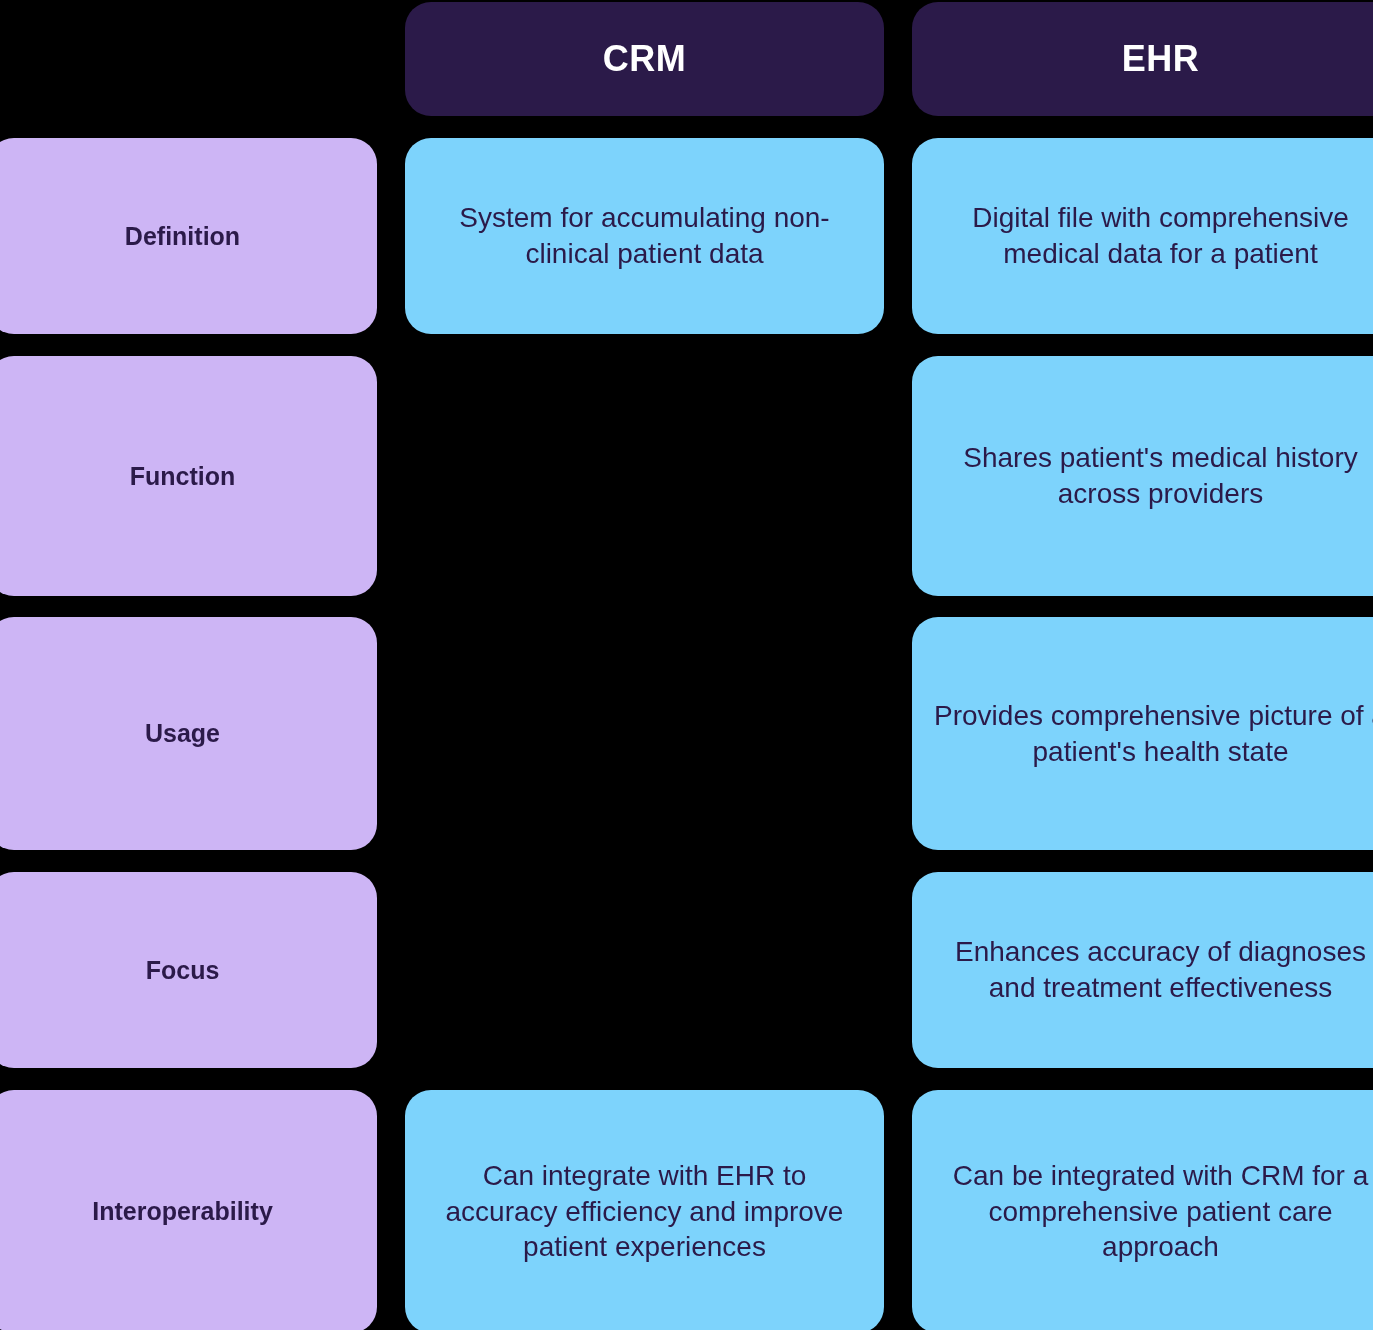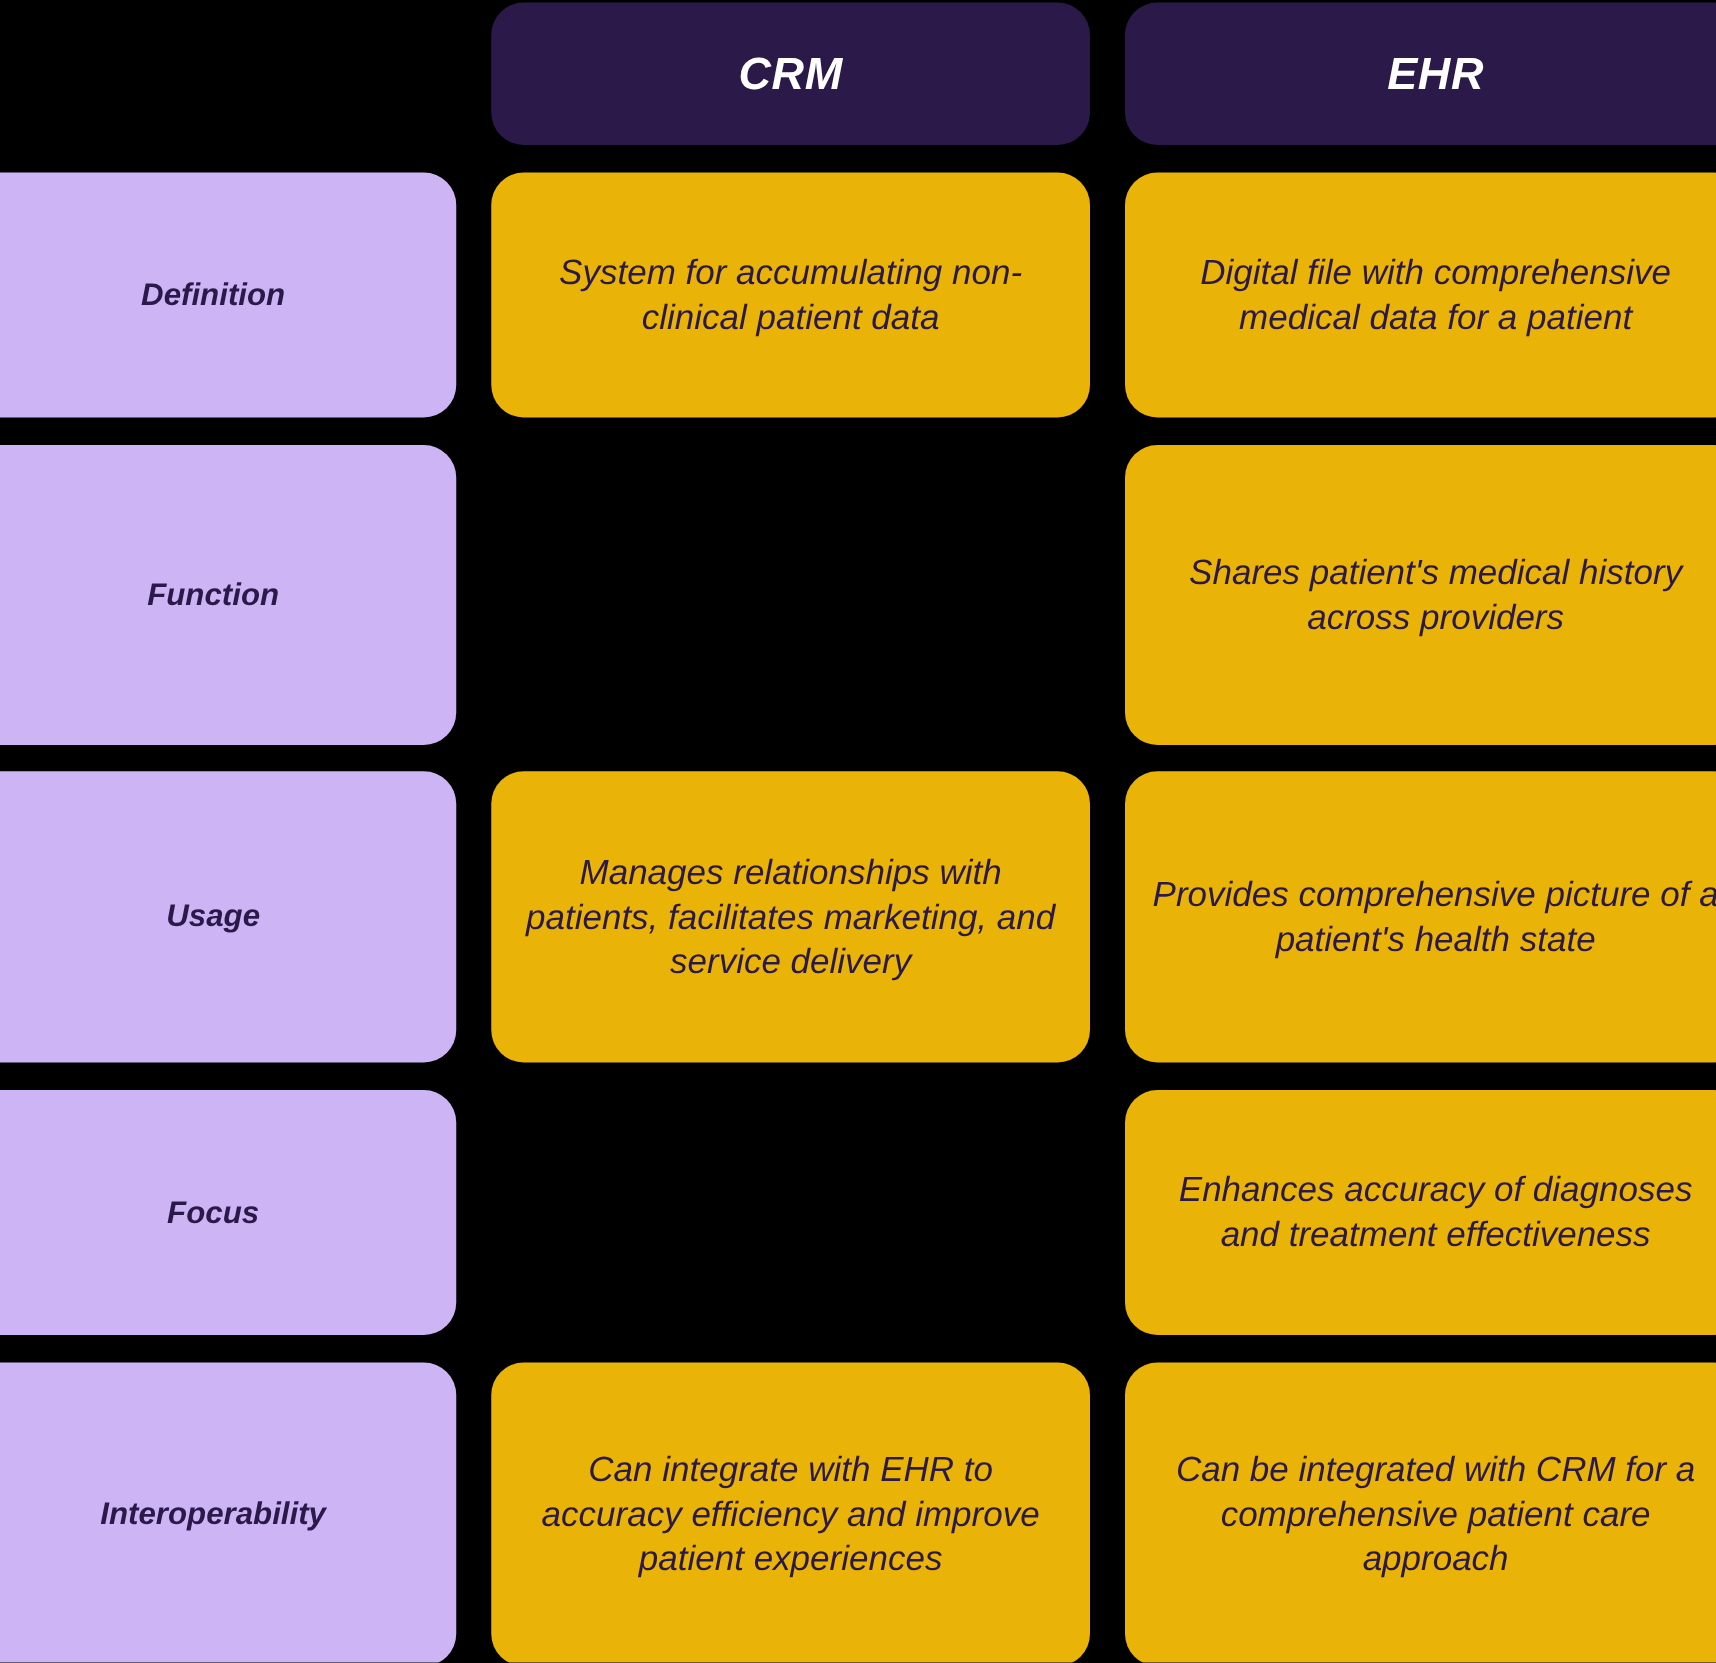--- a/index.html
+++ b/index.html
@@ -11,25 +11,24 @@
     overflow: hidden;
   }
 
   body {
     font-family: "Liberation Sans", sans-serif;
     position: relative;
   }
 
   .table-wrap {
     position: absolute;
-    left: 0;
+    left: 12px;
     top: 0;
     width: 1256px;
     height: 1330px;
-    font-style: italic;
   }
 
   .cell {
     position: absolute;
     border-radius: 26px;
     display: flex;
     align-items: center;
     justify-content: center;
     text-align: center;
     padding: 10px 18px;
@@ -48,21 +47,21 @@
   
   .cell.rowlabel {
     background: #CDB5F5;
     color: #2B1A49;
     font-size: 25px;
     font-weight: 700;
   }
 
   
   .cell.content {
-    background: #eab308;
+    background: #7dd3fc;
     color: #2B1A49;
     font-size: 28px;
     font-weight: 400;
     line-height: 1.28;
   }
 
   .cell.content .txt,
   .cell.rowlabel .txt,
   .cell.header .txt {
     display: block;
@@ -111,23 +110,20 @@
   <div class="cell rowlabel c0 r1">
     <span class="txt">Function</span>
   </div>
   <div class="cell content c2 r1">
     <span class="txt">Shares patient's medical history across providers</span>
   </div>
 
   <div class="cell rowlabel c0 r2">
     <span class="txt">Usage</span>
   </div>
-  <div class="cell content c1 r2">
-    <span class="txt">Manages relationships with patients, facilitates marketing, and service delivery</span>
-  </div>
   <div class="cell content c2 r2">
     <span class="txt">Provides comprehensive picture of a patient's health state</span>
   </div>
 
   <div class="cell rowlabel c0 r3">
     <span class="txt">Focus</span>
   </div>
   <div class="cell content c2 r3">
     <span class="txt">Enhances accuracy of diagnoses and treatment effectiveness</span>
   </div>

